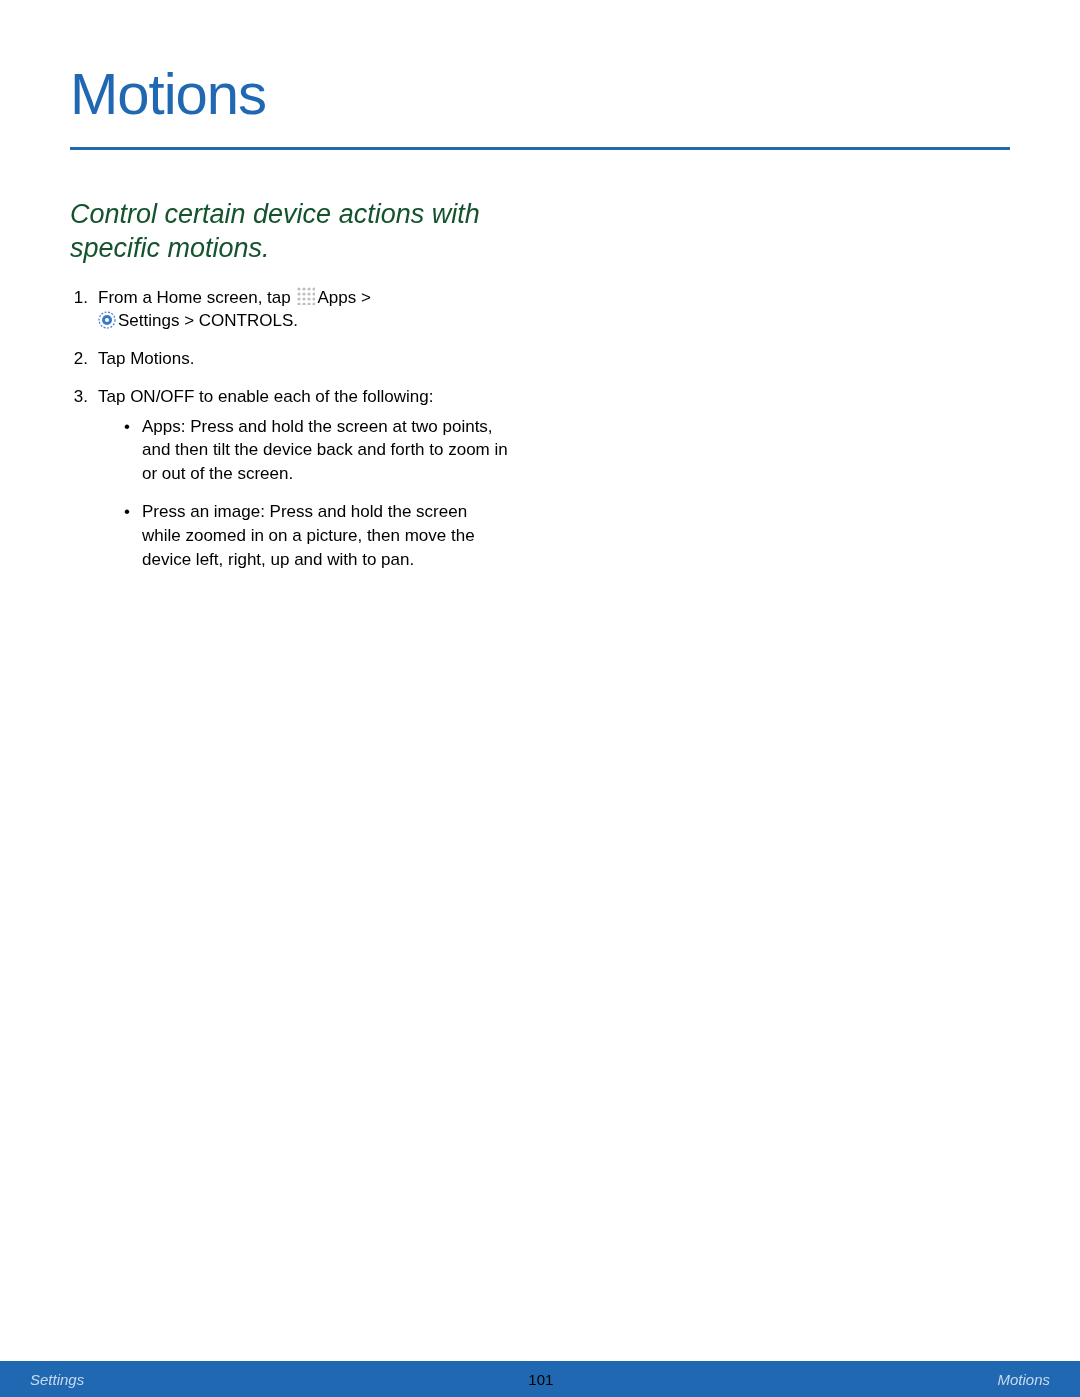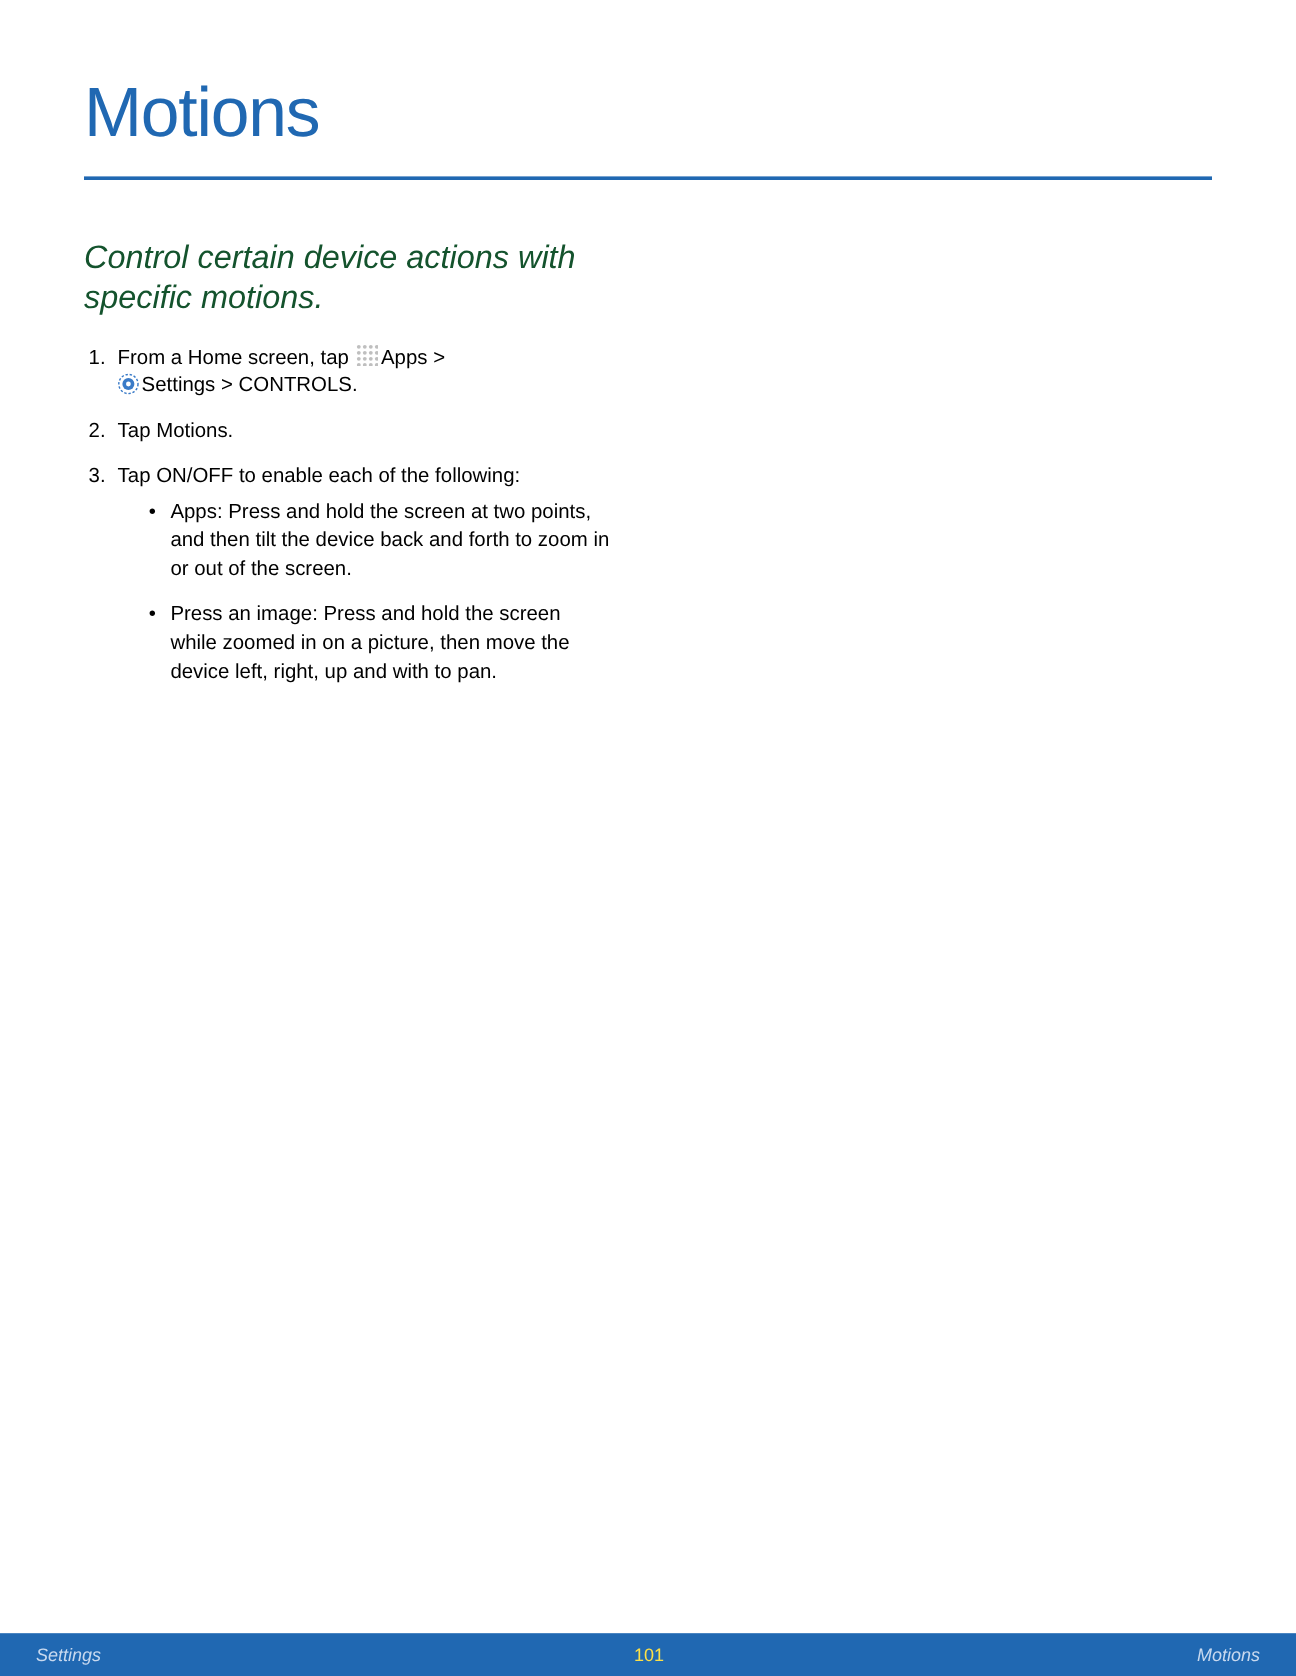--- a/index.html
+++ b/index.html
@@ -101,21 +101,21 @@
       align-items: center;
       justify-content: space-between;
       padding: 0 30px;
       font-size: 15px;
     }
     .footer-left, .footer-right {
       font-style: italic;
       color: #c8d9ef;
     }
     .footer-center {
-      color: #fde047;
+      color: #000000;
     }
   </style>
 </head>
 <body>
 
 <div class="page">
   <h1 class="title">Motions</h1>
   <hr class="title-rule">
   <p class="subtitle">Control certain device actions with specific motions.</p>
 

